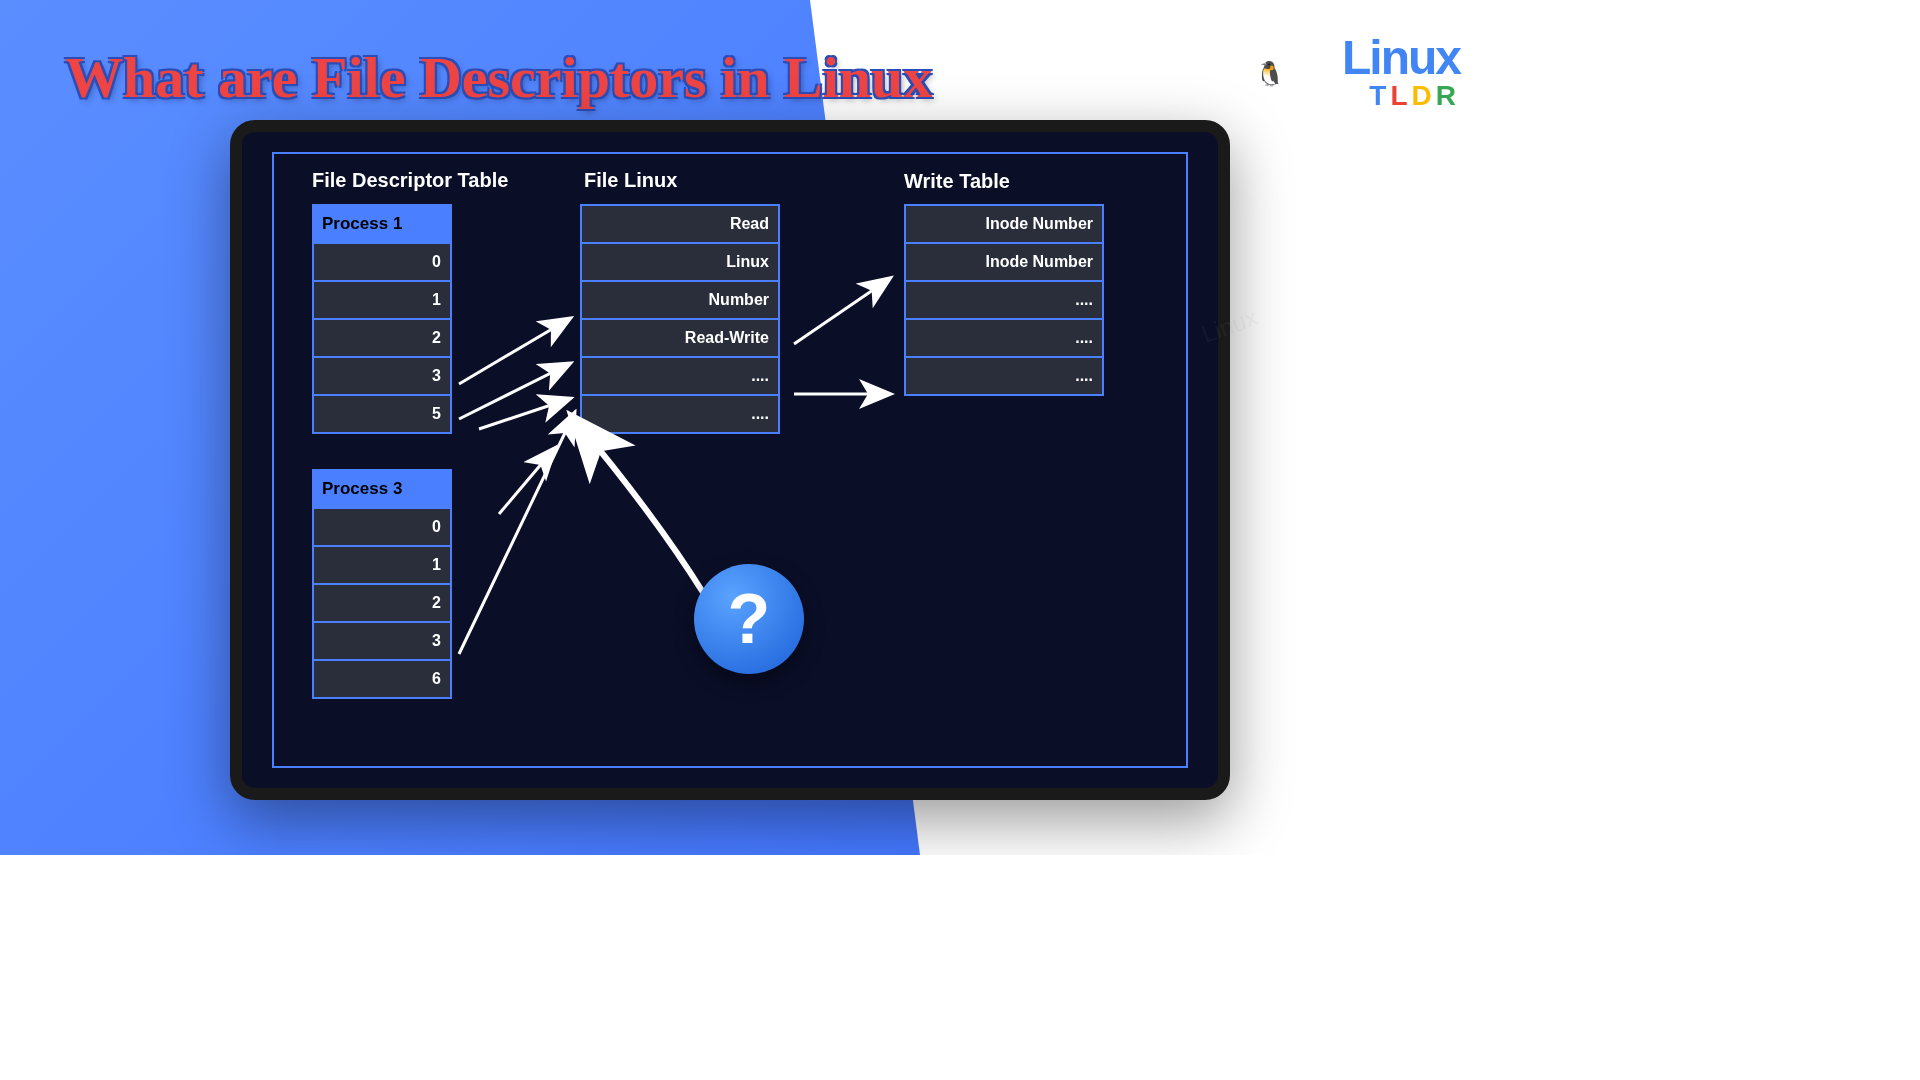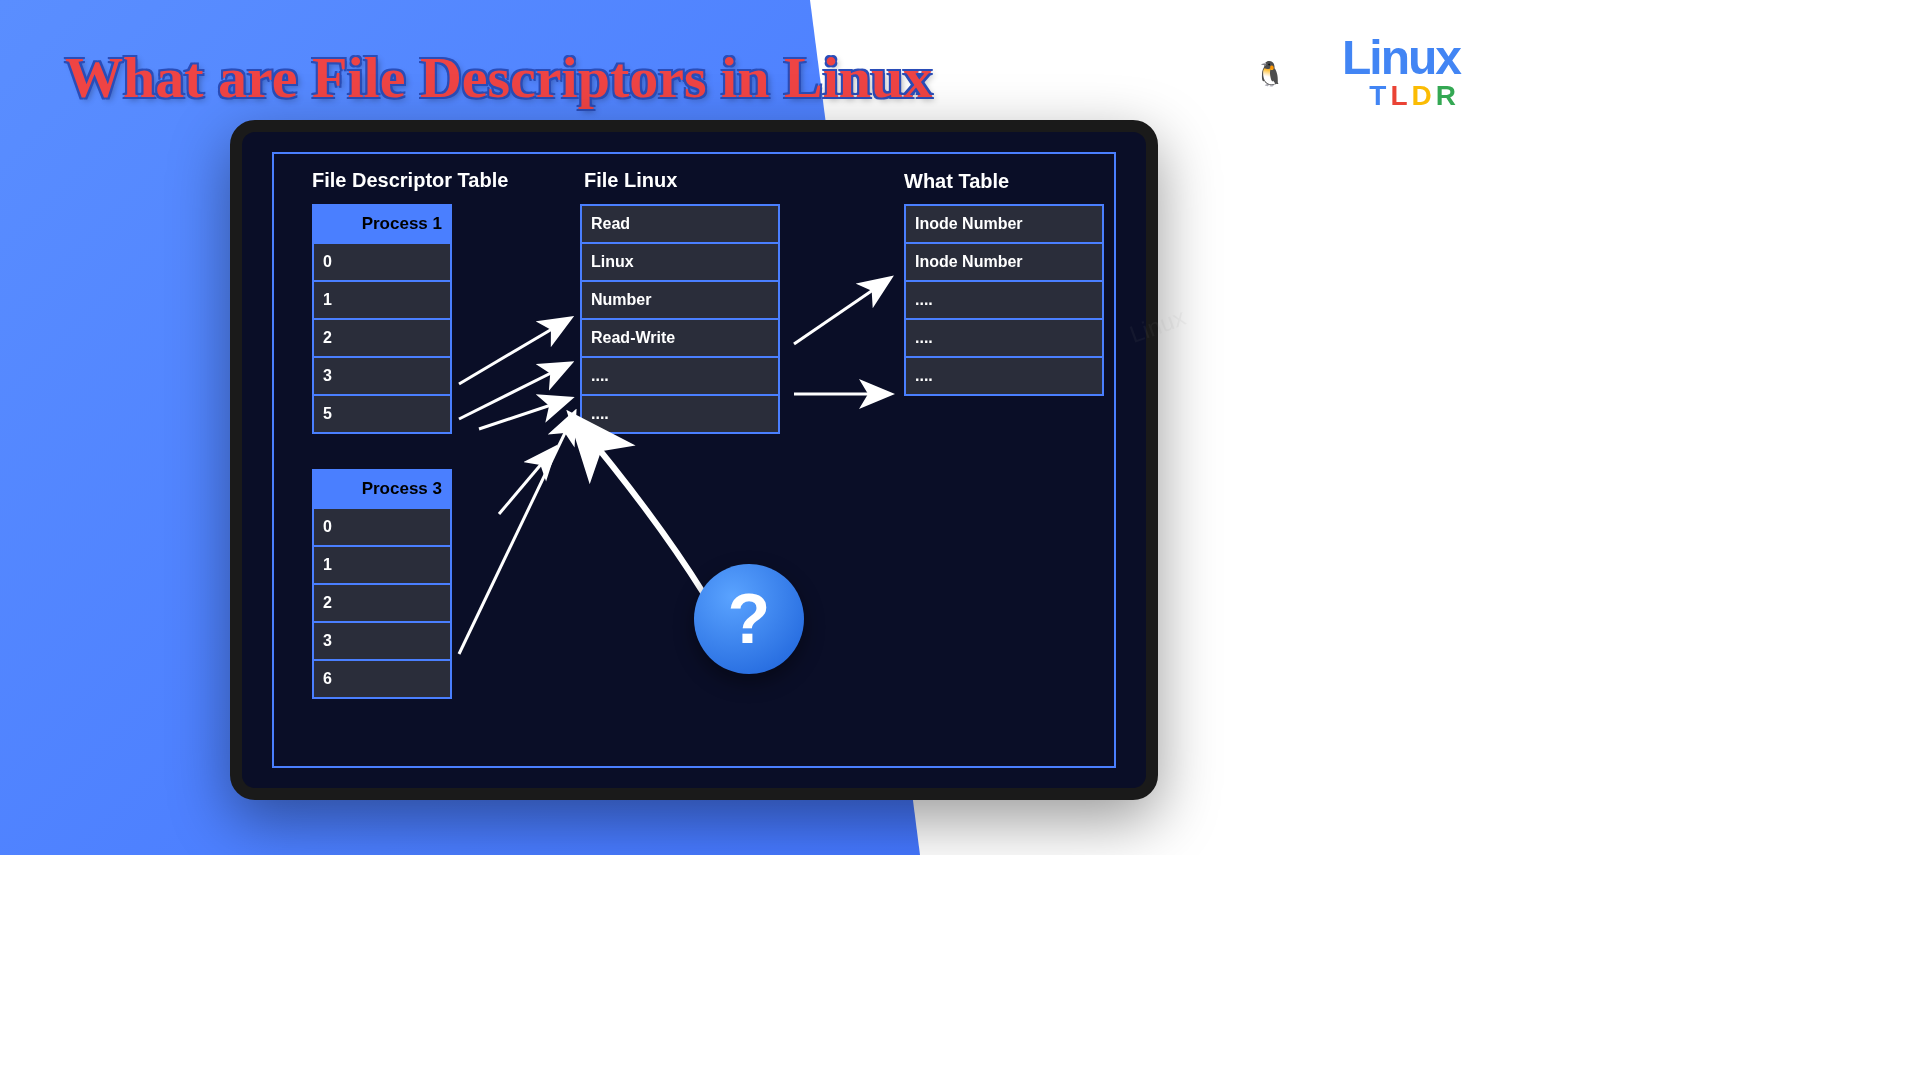--- a/index.html
+++ b/index.html
@@ -6,26 +6,26 @@
 body{width:1520px;height:855px;font-family:Arial,Helvetica,sans-serif;overflow:hidden;position:relative;background:#fff}
 .bg-blue{position:absolute;left:0;top:0;width:100%;height:100%;background:linear-gradient(135deg,#5a8eff 0%,#3d6fff 100%)}
 .white-corner{position:absolute;right:0;top:0;width:850px;height:855px;background:#fff;clip-path:polygon(140px 0,100% 0,100% 100%,250px 100%)}
 .title{position:absolute;left:65px;top:40px;font-family:'Brush Script MT',cursive;font-size:58px;font-weight:bold;color:#ef4444;text-shadow:2px 2px 0 #2a4db8,-2px -2px 0 #2a4db8,2px -2px 0 #2a4db8,-2px 2px 0 #2a4db8,3px 3px 6px rgba(0,0,0,0.3);line-height:1.3}
 .logo{position:absolute;right:60px;top:30px;text-align:right}
 .logo-linux{font-size:48px;font-weight:bold;letter-spacing:-2px}
 .logo-l{color:#4285f4}.logo-i{color:#4285f4}.logo-n{color:#4285f4}.logo-u{color:#4285f4}.logo-x{color:#4285f4}
 .logo-tldr{font-size:28px;font-weight:bold;letter-spacing:4px;margin-top:-5px}
 .logo-t{color:#4285f4}.logo-l2{color:#ea4335}.logo-d{color:#fbbc04}.logo-r{color:#34a853}
 .penguin{position:absolute;right:175px;top:30px;font-size:24px}
-.tablet{position:absolute;left:230px;top:120px;width:928px;height:680px;background:#0a0e27;border-radius:25px;border:12px solid #1a1a1a;box-shadow:0 20px 60px rgba(0,0,0,0.4)}
+.tablet{position:absolute;left:230px;top:120px;width:1000px;height:680px;background:#0a0e27;border-radius:25px;border:12px solid #1a1a1a;box-shadow:0 20px 60px rgba(0,0,0,0.4)}
 .inner-frame{position:absolute;left:30px;top:20px;right:30px;bottom:20px;border:2px solid #4a7fff}
 .col-title{position:absolute;color:#fff;font-size:20px;font-weight:bold}
 .table-box{position:absolute;border:2px solid #4a7fff;background:#0a0e27}
-.table-header{background:#4a7fff;color:#000;font-weight:bold;text-align:right;padding:8px;font-size:17px;border-bottom:2px solid #4a7fff}
-.table-cell{background:#2a2d3a;color:#fff;text-align:left;padding:9px;font-size:16px;font-weight:bold;border-bottom:2px solid #4a7fff}
+.table-header{background:#4a7fff;color:#000;font-weight:bold;text-align:left;padding:8px;font-size:17px;border-bottom:2px solid #4a7fff}
+.table-cell{background:#2a2d3a;color:#fff;text-align:right;padding:9px;font-size:16px;font-weight:bold;border-bottom:2px solid #4a7fff}
 .table-cell:last-child{border-bottom:none}
 .question{position:absolute;left:420px;top:410px;width:110px;height:110px;border-radius:50%;background:radial-gradient(circle at 35% 30%,#5aa3ff,#1a5fd8);display:flex;align-items:center;justify-content:center;box-shadow:0 8px 20px rgba(0,0,0,0.4)}
 .question-mark{color:#fff;font-size:70px;font-weight:bold}
 svg.arrows{position:absolute;left:0;top:0;width:100%;height:100%;pointer-events:none}
 .watermark{position:absolute;right:-40px;top:180px;transform:rotate(-20deg);opacity:0.08;font-size:24px;color:#888}
 </style>
 </head>
 <body>
 
 <div class="bg-blue"></div>
@@ -41,21 +41,21 @@
   <div class="logo-tldr">
     <span class="logo-t">T</span><span class="logo-l2">L</span><span class="logo-d">D</span><span class="logo-r">R</span>
   </div>
 </div>
 
 <div class="tablet">
   <div class="inner-frame">
 
     <div class="col-title" style="left:38px;top:15px">File Descriptor Table</div>
     <div class="col-title" style="left:310px;top:15px">File Linux</div>
-    <div class="col-title" style="left:630px;top:16px">What Table</div>
+    <div class="col-title" style="left:630px;top:16px">Write Table</div>
 
     <div class="table-box" style="left:38px;top:50px;width:140px">
       <div class="table-header">Process 1</div>
       <div class="table-cell">0</div>
       <div class="table-cell">1</div>
       <div class="table-cell">2</div>
       <div class="table-cell">3</div>
       <div class="table-cell">5</div>
     </div>
 

